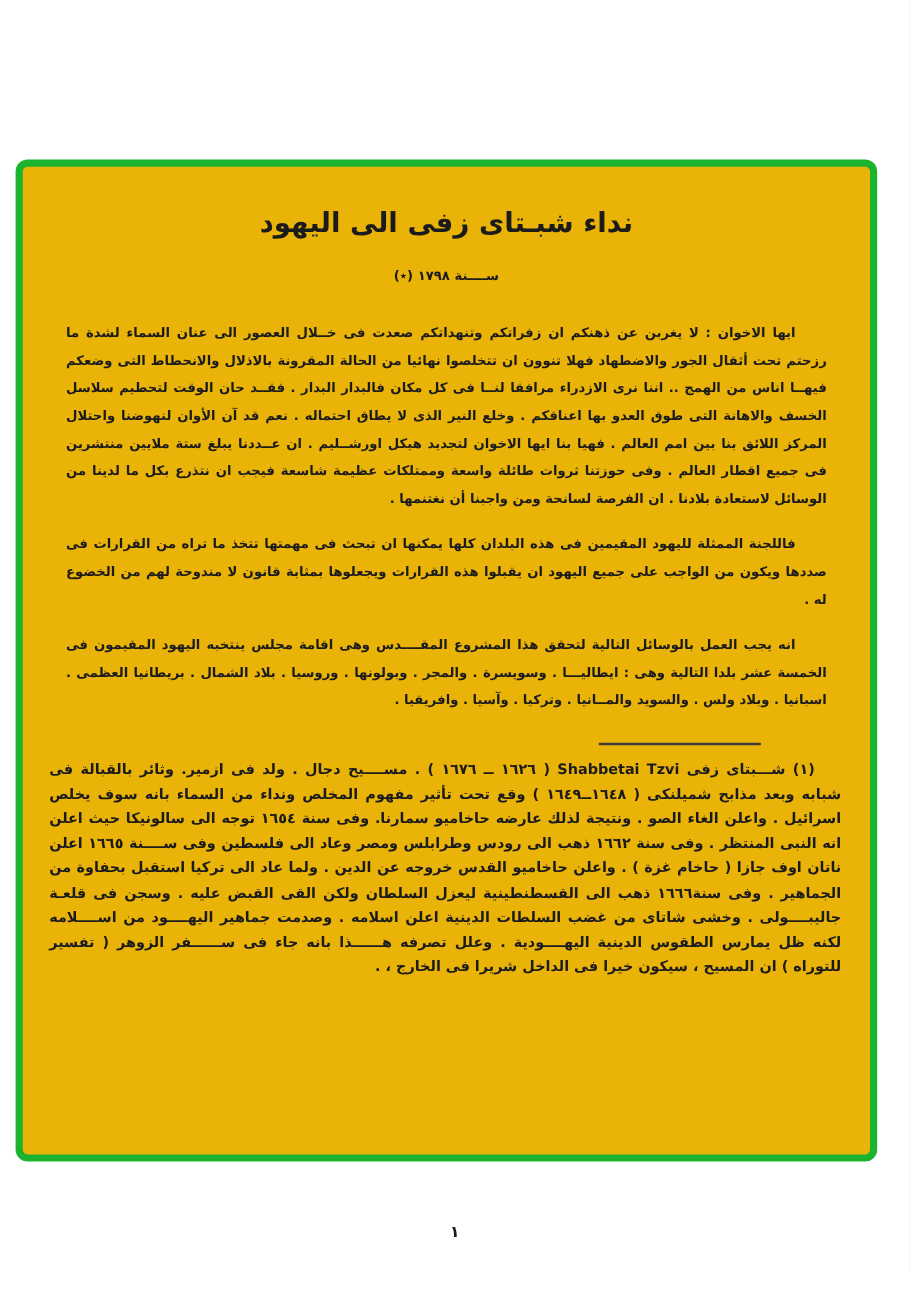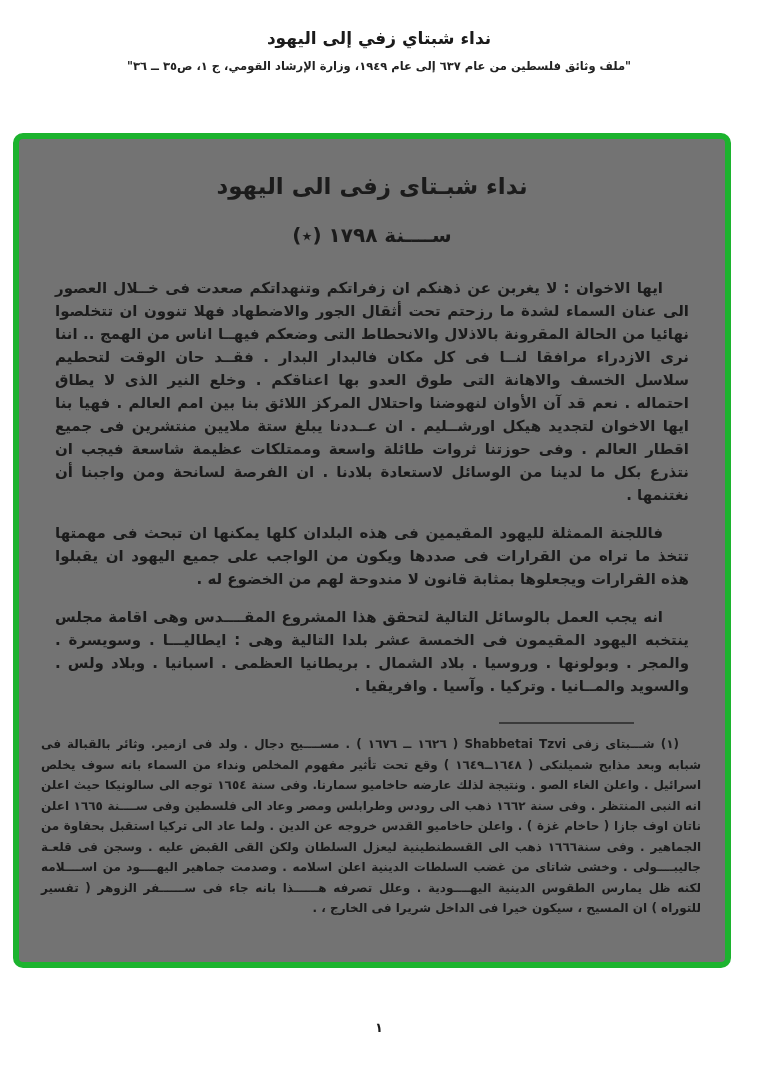--- a/index.html
+++ b/index.html
@@ -36,39 +36,39 @@
   .frame {
     position: absolute;
     left: 13px;
     top: 133px;
     width: 718px;
     height: 835px;
     box-sizing: border-box;
     border: 6px solid #1cb32e;
     border-radius: 10px;
     padding: 0 36px;
-    background: #737373;
+    background: #eab308;
   }
   .doc-title {
     text-align: center;
     font-size: 23px;
     font-weight: bold;
     margin-top: 34px;
   }
   .doc-date {
     text-align: center;
-    font-size: 20px;
+    font-size: 11px;
     font-weight: bold;
     margin-top: 24px;
   }
   .body-text {
     margin-top: 30px;
   }
   .para {
-    font-size: 15px;
+    font-size: 11px;
     font-weight: bold;
     line-height: 23px;
     text-align: justify;
     text-indent: 26px;
     margin: 12px 0 15px 0;
   }
   .fn-sep {
     height: 2px;
     background: #3a3a3a;
     width: 135px;
@@ -90,24 +90,20 @@
     text-align: center;
     font-size: 13px;
     font-weight: bold;
   }
 </style>
 </head>
 <body>
 
 <div class="page">
 
-  <div class="header">
-    <div class="header-title">نداء شبتاي زفي إلى اليهود</div>
-    <div class="header-source">"ملف وثائق فلسطين من عام ٦٣٧ إلى عام ١٩٤٩، وزارة الإرشاد القومي، ج ١، ص٣٥ ــ ٣٦"</div>
-  </div>
 
   <div class="frame">
     <div class="doc-title">نداء شبـتاى زفى الى اليهود</div>
     <div class="doc-date">ســــنة ١٧٩٨ (٭)</div>
 
     <div class="body-text">
       <p class="para">ايها الاخوان : لا يغربن عن ذهنكم ان زفراتكم وتنهداتكم صعدت فى خــلال العصور الى عنان السماء لشدة ما رزحتم تحت أثقال الجور والاضطهاد فهلا تنوون ان تتخلصوا نهائيا من الحالة المقرونة بالاذلال والانحطاط التى وضعكم فيهــا اناس من الهمج .. اننا نرى الازدراء مرافقا لنــا فى كل مكان فالبدار البدار . فقــد حان الوقت لتحطيم سلاسل الخسف والاهانة التى طوق العدو بها اعناقكم . وخلع النير الذى لا يطاق احتماله . نعم قد آن الأوان لنهوضنا واحتلال المركز اللائق بنا بين امم العالم . فهيا بنا ايها الاخوان لتجديد هيكل اورشــليم . ان عــددنا يبلغ ستة ملايين منتشرين فى جميع اقطار العالم . وفى حوزتنا ثروات طائلة واسعة وممتلكات عظيمة شاسعة فيجب ان نتذرع بكل ما لدينا من الوسائل لاستعادة بلادنا . ان الفرصة لسانحة ومن واجبنا أن نغتنمها .</p>
       <p class="para">فاللجنة الممثلة لليهود المقيمين فى هذه البلدان كلها يمكنها ان تبحث فى مهمتها تتخذ ما تراه من القرارات فى صددها ويكون من الواجب على جميع اليهود ان يقبلوا هذه القرارات ويجعلوها بمثابة قانون لا مندوحة لهم من الخضوع له .</p>
       <p class="para">انه يجب العمل بالوسائل التالية لتحقق هذا المشروع المقــــدس وهى اقامة مجلس ينتخبه اليهود المقيمون فى الخمسة عشر بلدا التالية وهى : ايطاليـــا . وسويسرة . والمجر . وبولونها . وروسيا . بلاد الشمال . بريطانيا العظمى . اسبانيا . وبلاد ولس . والسويد والمــانيا . وتركيا . وآسيا . وافريقيا .</p>
     </div>

